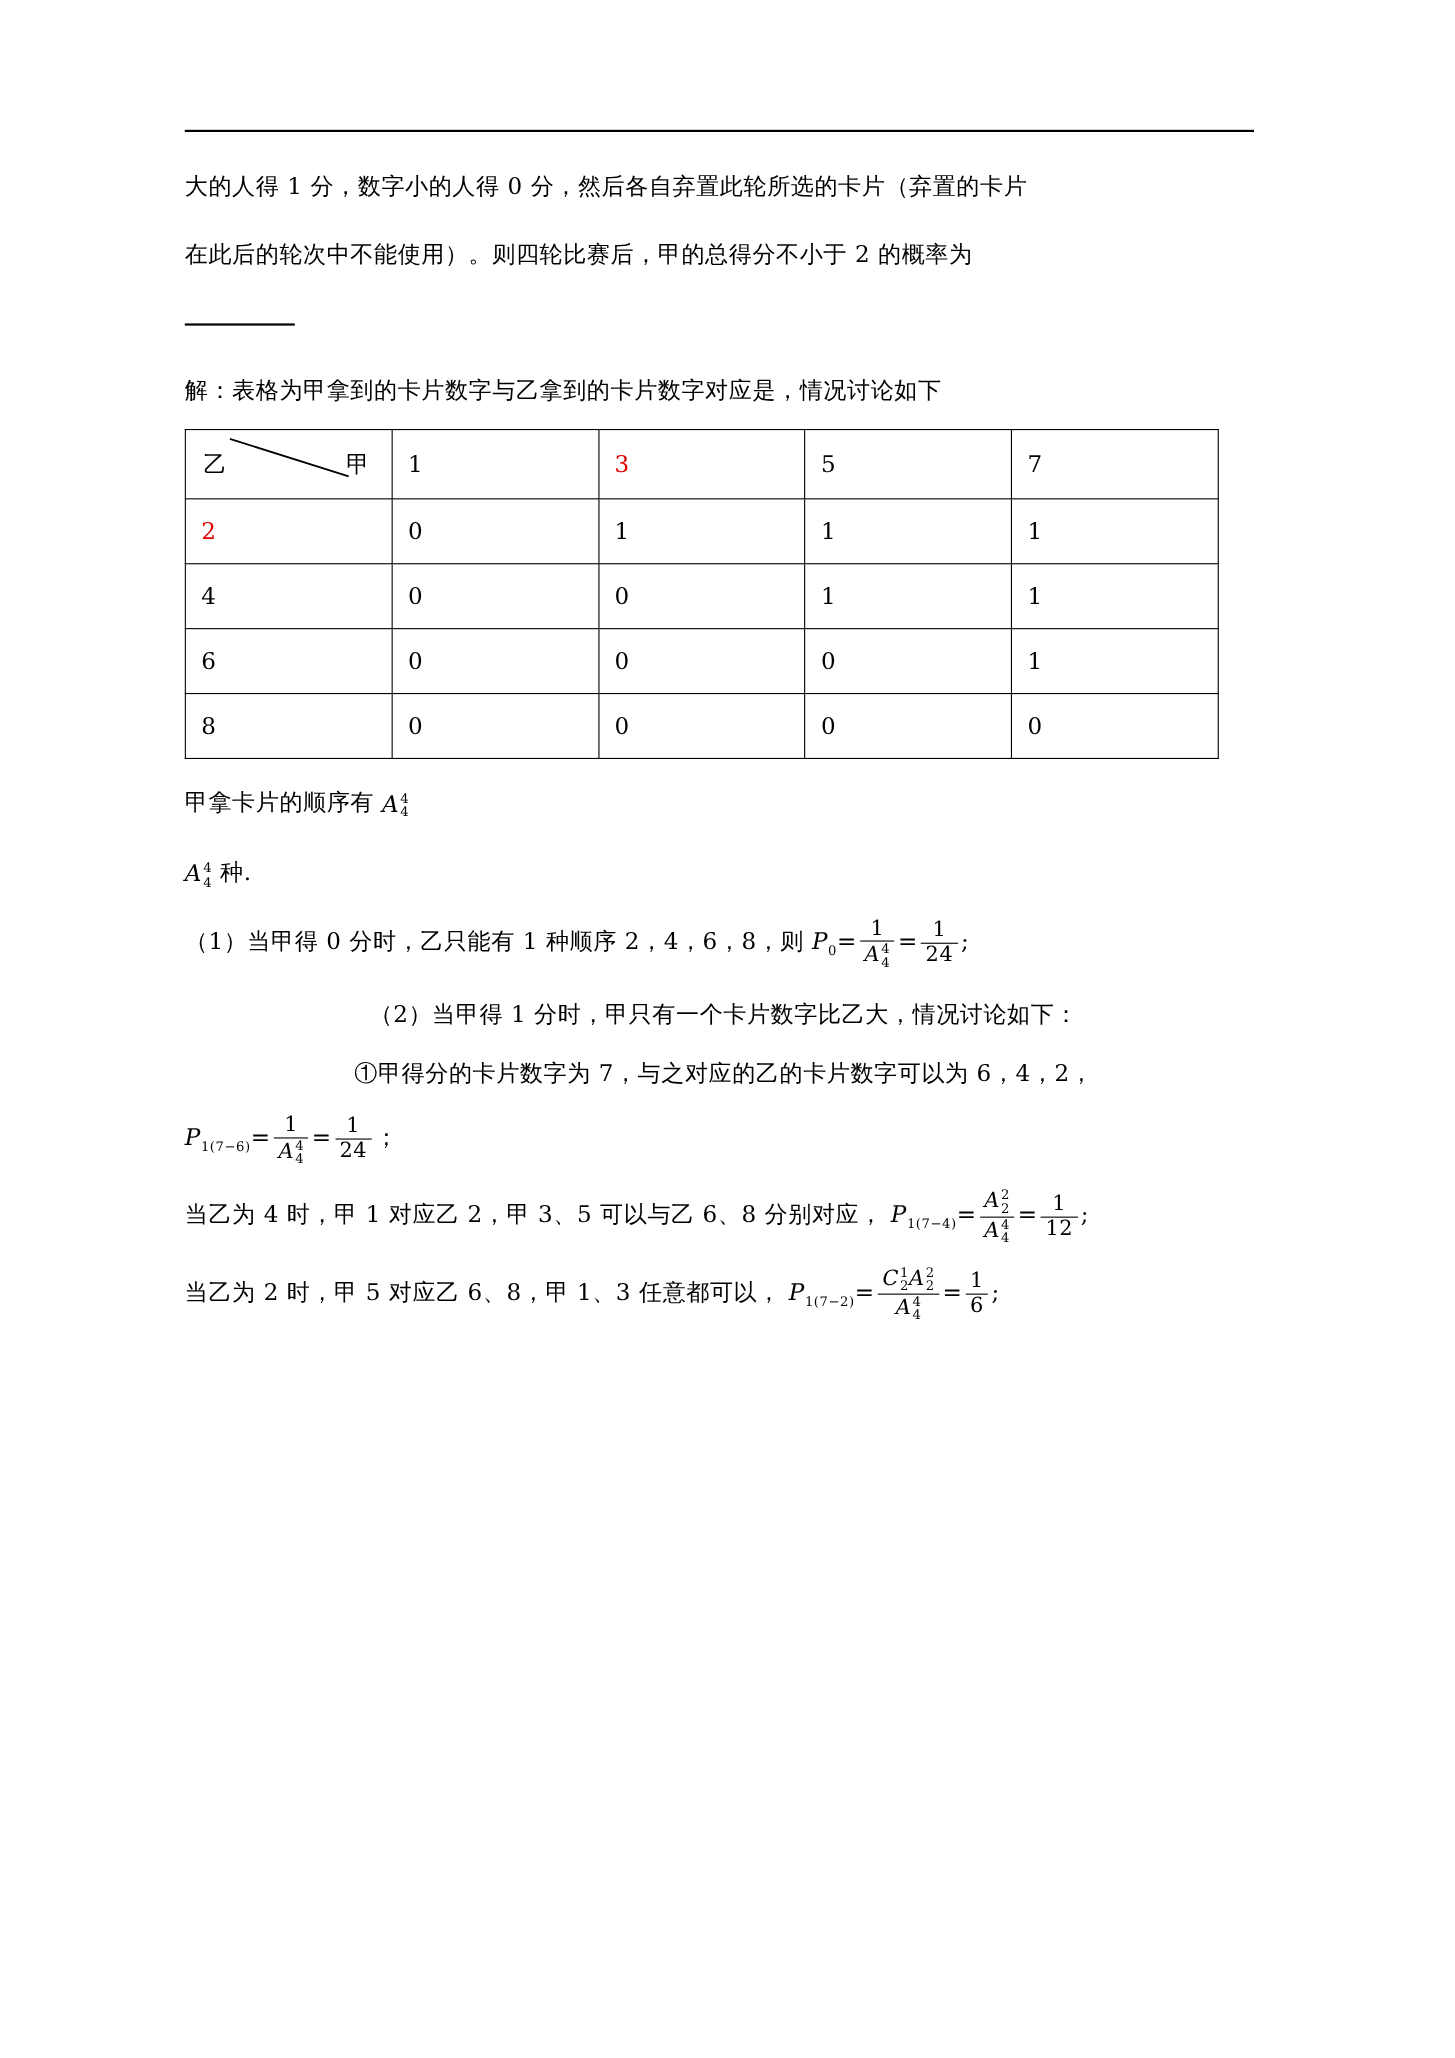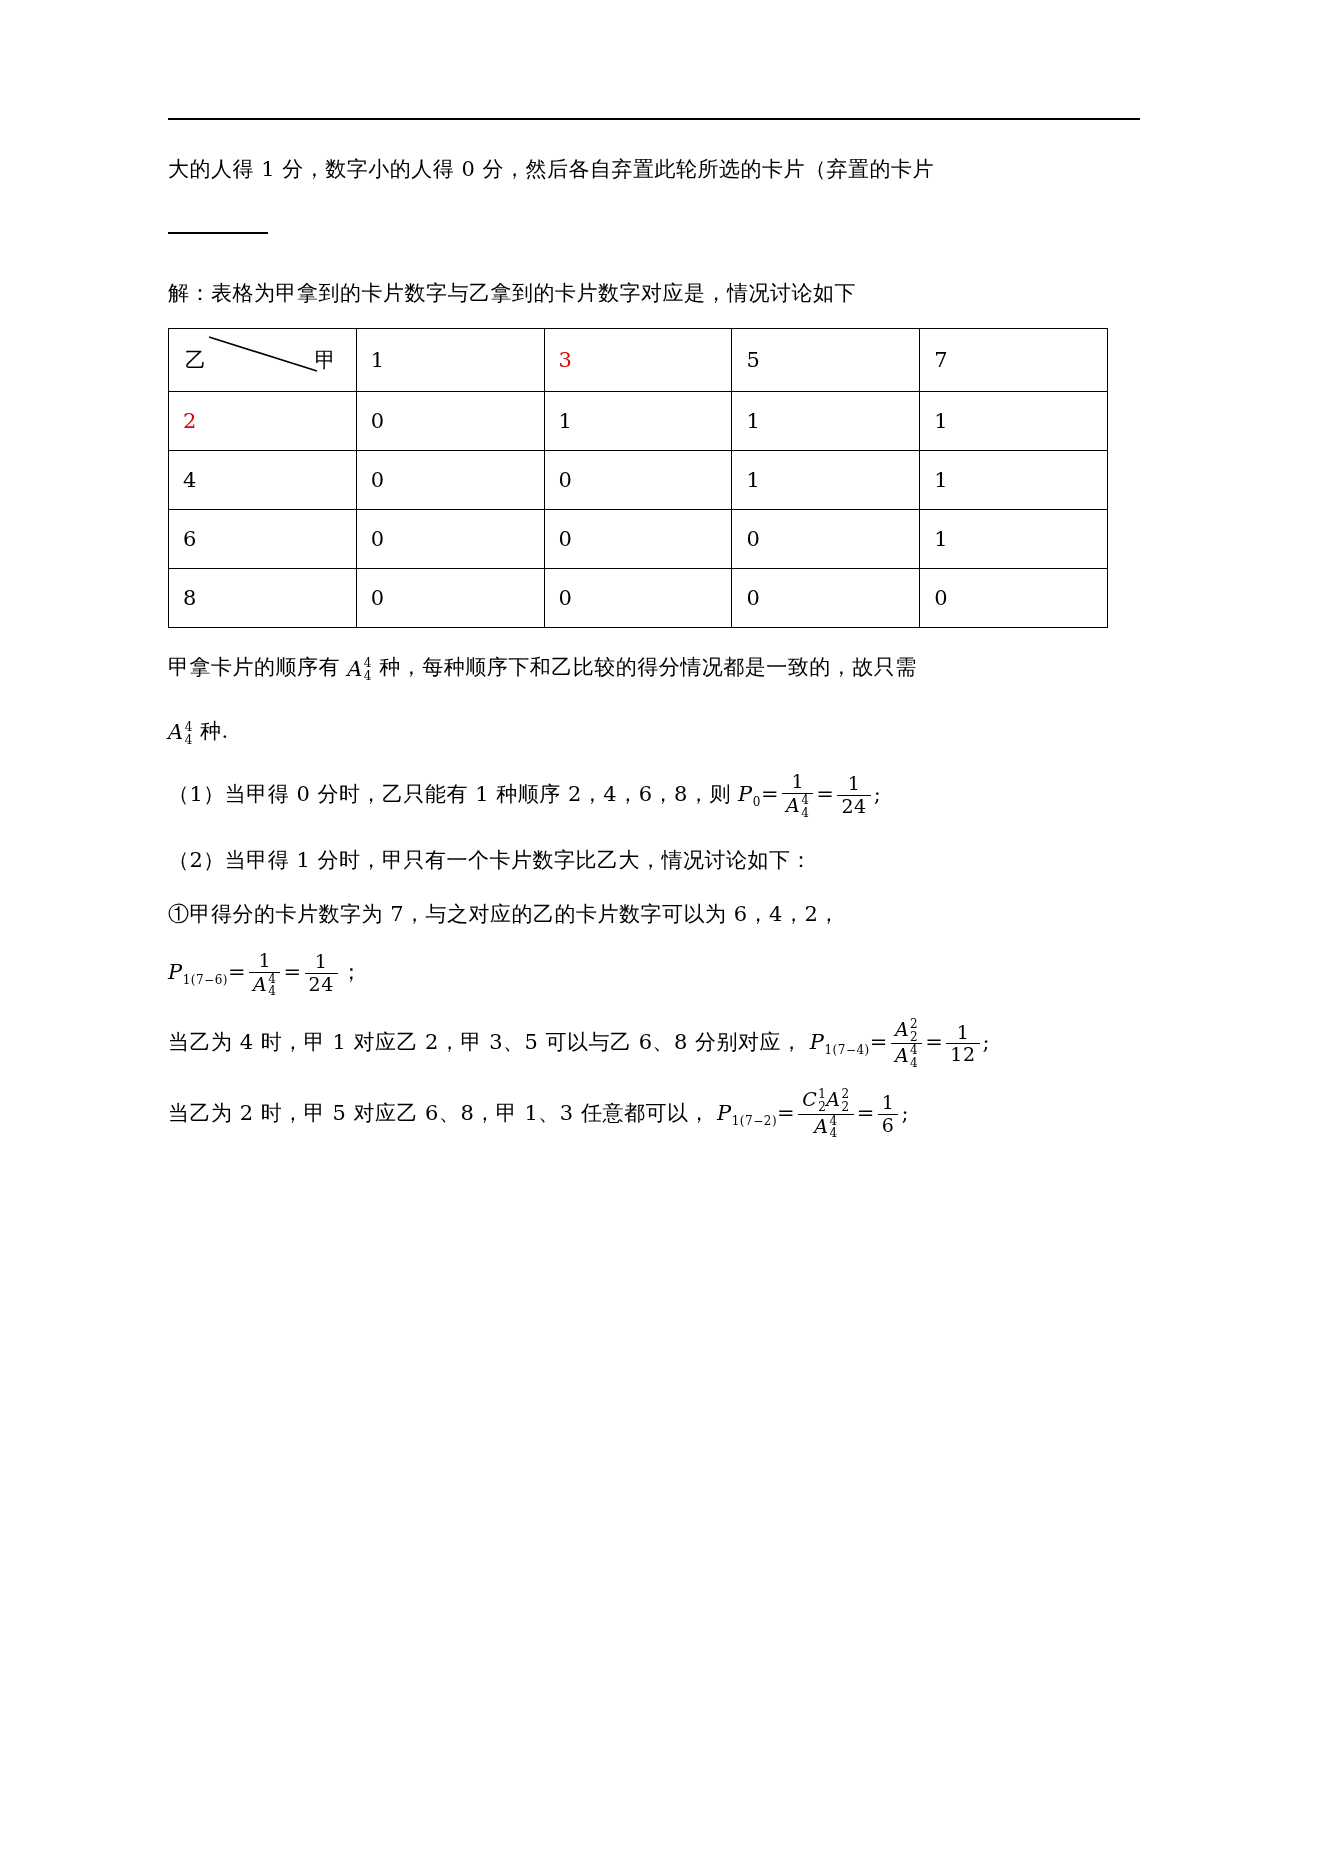--- a/index.html
+++ b/index.html
@@ -32,20 +32,21 @@
   }
   .para {
     font-size: 21px;
     line-height: 58px;
     letter-spacing: 0.5px;
     margin: 0 0 4px 0;
     white-space: nowrap;
   }
   .para.tight {
     line-height: 50px;
+    text-align: center;
   }
   .blank-line {
     display: inline-block;
     width: 100px;
     border-bottom: 2px solid #000;
     height: 1px;
     vertical-align: 4px;
   }
   .tbl {
     border-collapse: collapse;
@@ -142,20 +143,21 @@
 </head>
 <body>
 
 <div class="page">
 
   <div class="topline"></div>
 
   <div class="content">
 
     <p class="para">大的人得 1 分，数字小的人得 0 分，然后各自弃置此轮所选的卡片（弃置的卡片</p>
+    <p class="para">在此后的轮次中不能使用）。则四轮比赛后，甲的总得分不小于 2 的概率为</p>
 
     <p class="para">
       <span class="blank-line"></span>
     </p>
 
     <p class="para">解：表格为甲拿到的卡片数字与乙拿到的卡片数字对应是，情况讨论如下</p>
 
     <table class="tbl">
       <tbody>
           <tr>
@@ -200,21 +202,20 @@
         <td>0</td>
         <td>0</td>
         <td>0</td>
       </tr>
     </tbody>
       </table>
 
     <p class="para">
       <span>甲拿卡片的顺序有</span>
       <span class="mathline"><span class="mi">A</span><span class="supsub"><span>4</span><span>4</span></span></span>
-      <span>种，每种顺序下和乙比较的得分情况都是一致的，故只需</span>
     </p>
 
 
     <p class="para">
       <span class="mathline"><span class="mi">A</span><span class="supsub"><span>4</span><span>4</span></span></span>
       <span>种.</span>
     </p>
 
     <p class="para">
       <span>（1）当甲得 0 分时，乙只能有 1 种顺序 2，4，6，8，则</span>

